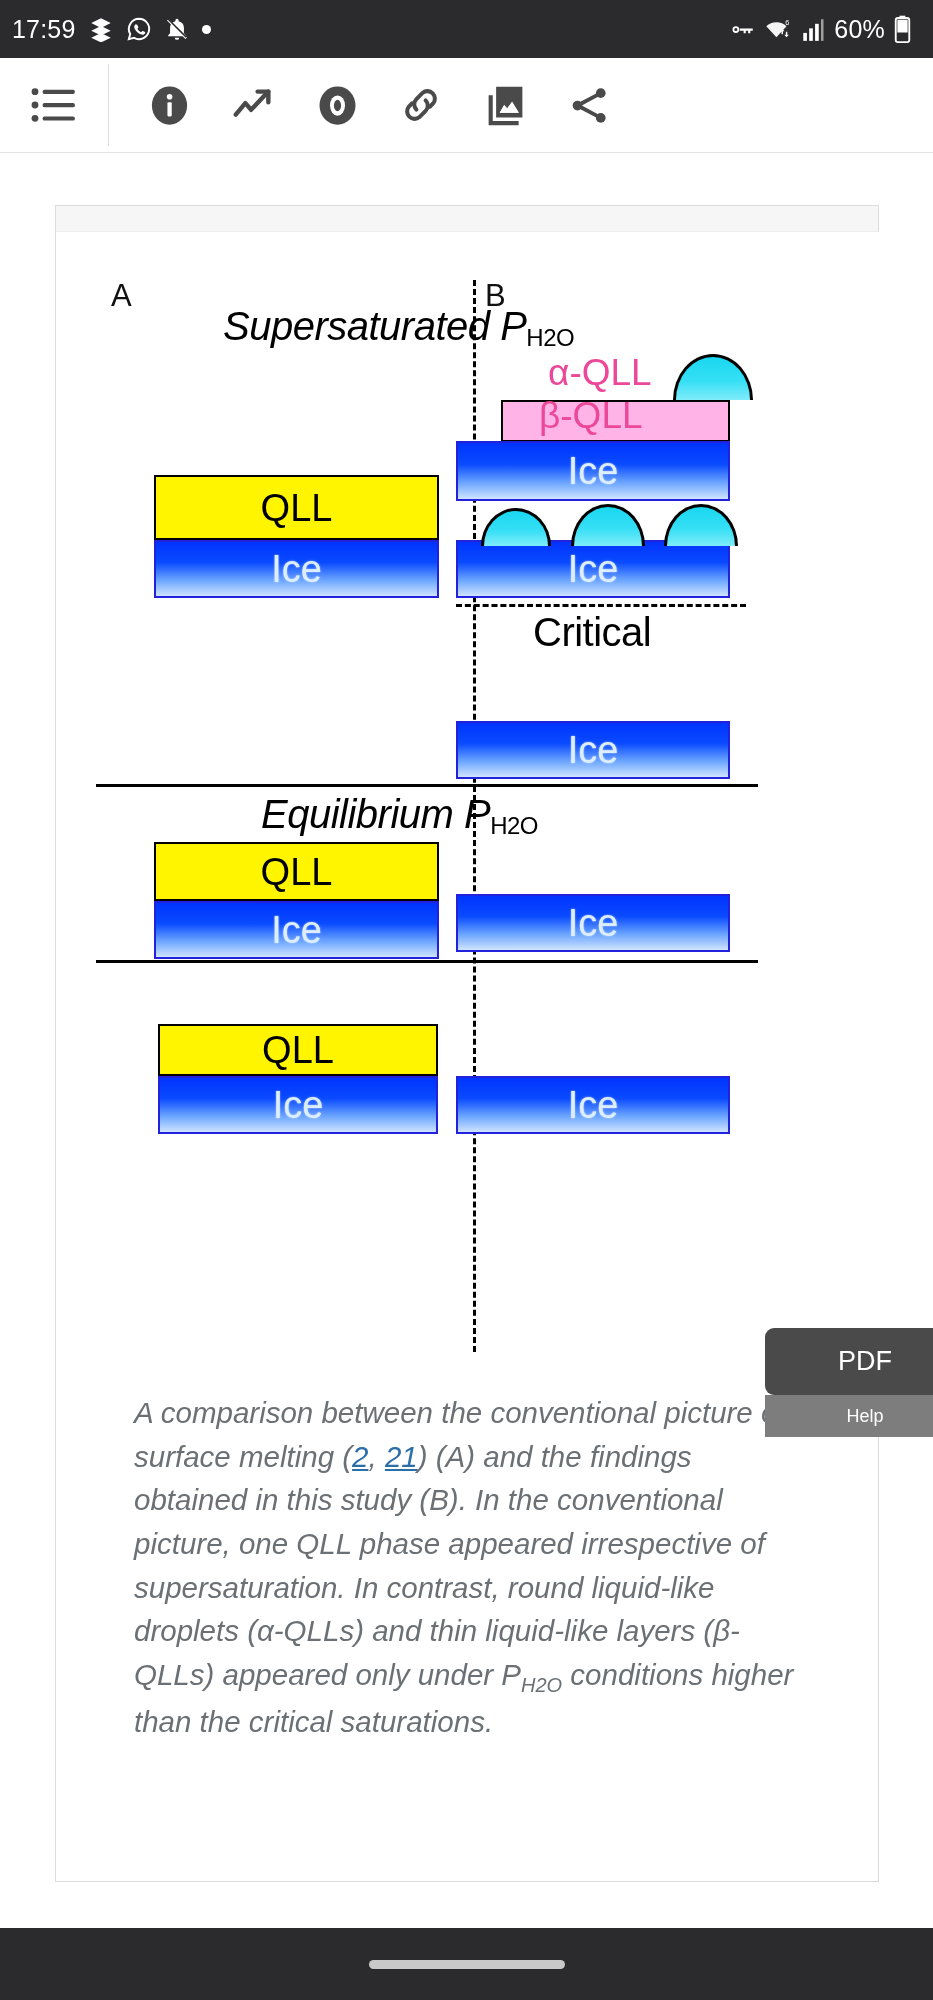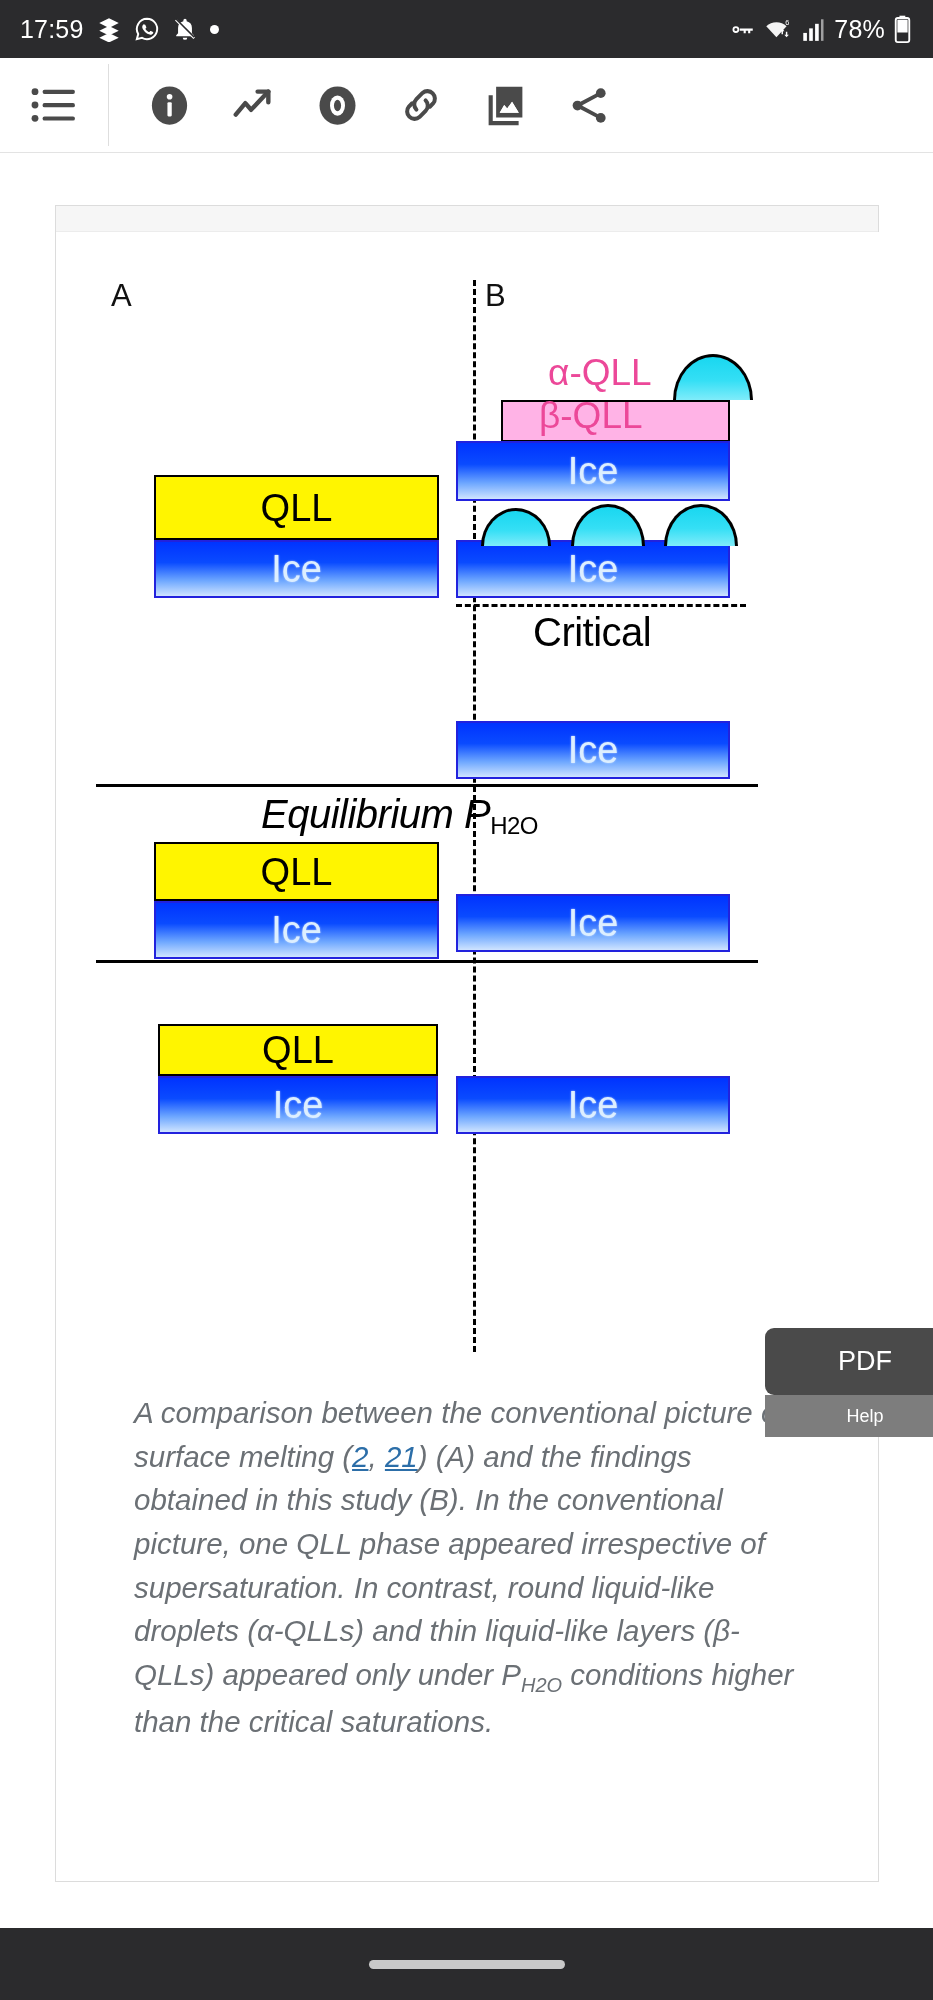--- a/index.html
+++ b/index.html
@@ -9,21 +9,21 @@
     font-family: "Liberation Sans", sans-serif;
     overflow: hidden;
   }
   #root { position: relative; width: 933px; height: 2000px; background:#fff; }
 
   
   .statusbar {
     position: absolute; left:0; top:0; width:933px; height:58px;
     background:#2b2b2d; color:#fff;
     display:flex; align-items:center; justify-content:space-between;
-    padding: 0 22px 0 20px;
+    padding: 0 22px 0 12px;
   }
   .sb-left { display:flex; align-items:center; gap:12px; }
   .sb-right { display:flex; align-items:center; gap:9px; }
   .sb-clock { font-size:25px; letter-spacing:0.2px; font-weight:400; }
   .sb-pct { font-size:25px; font-weight:400; letter-spacing:0.2px; }
   .sb-ico { display:inline-flex; align-items:center; justify-content:center; }
   .dot-ico { width:9px; height:9px; border-radius:50%; background:#fff; display:inline-block; }
 
   
   .toolbar {
@@ -180,21 +180,21 @@
         </svg>
       </span>
       <span class="sb-ico">
         <svg width="23" height="25" viewBox="0 0 20 22">
             <rect x="1" y="14" width="3.2" height="7" fill="#fff"></rect>
             <rect x="6.2" y="10" width="3.2" height="11" fill="#fff"></rect>
             <rect x="11.4" y="6" width="3.2" height="15" fill="#fff"></rect>
             <rect x="16.6" y="2" width="2.2" height="19" fill="#fff" opacity="0.55"></rect>
           </svg>
       </span>
-      <span class="sb-pct">78%</span>
+      <span class="sb-pct">60%</span>
       <span class="sb-ico">
         <svg width="17" height="28" viewBox="0 0 14 24">
             <rect x="4.4" y="0.6" width="5" height="2.4" fill="#fff"></rect>
             <rect x="1.2" y="2.6" width="11.6" height="20.6" rx="1.8" fill="none" stroke="#fff" stroke-width="1.6"></rect>
             <rect x="2.6" y="4" width="8.8" height="11" fill="#fff"></rect>
           </svg>
       </span>
     </div>
   </div>
 
@@ -268,20 +268,23 @@
     <div class="fig-topbar"></div>
 
     <div class="figure">
       <div class="fig-inner">
 
         <span class="lbl-A">A</span>
         <span class="lbl-B">B</span>
 
         <div class="vdiv"></div>
 
+        <div class="fig-head" style="left:145px; top:62px;">
+          <span class="ital">Supersaturated P</span><sub>H2O</sub>
+        </div>
 
         <div class="drop" style="left:595px; top:112px; width:80px; height:46px; z-index:5;"></div>
         <span class="callout" style="left:470px; top:110px;">α-QLL</span>
 
         <div class="box beta" style="left:423px; top:158px; width:229px; height:42px;"></div>
         <span class="callout" style="left:461px; top:153px;">β-QLL</span>
 
         <div class="box ice" style="left:378px; top:199px; width:274px; height:60px;">
           <span class="box-label">Ice</span>
         </div>

